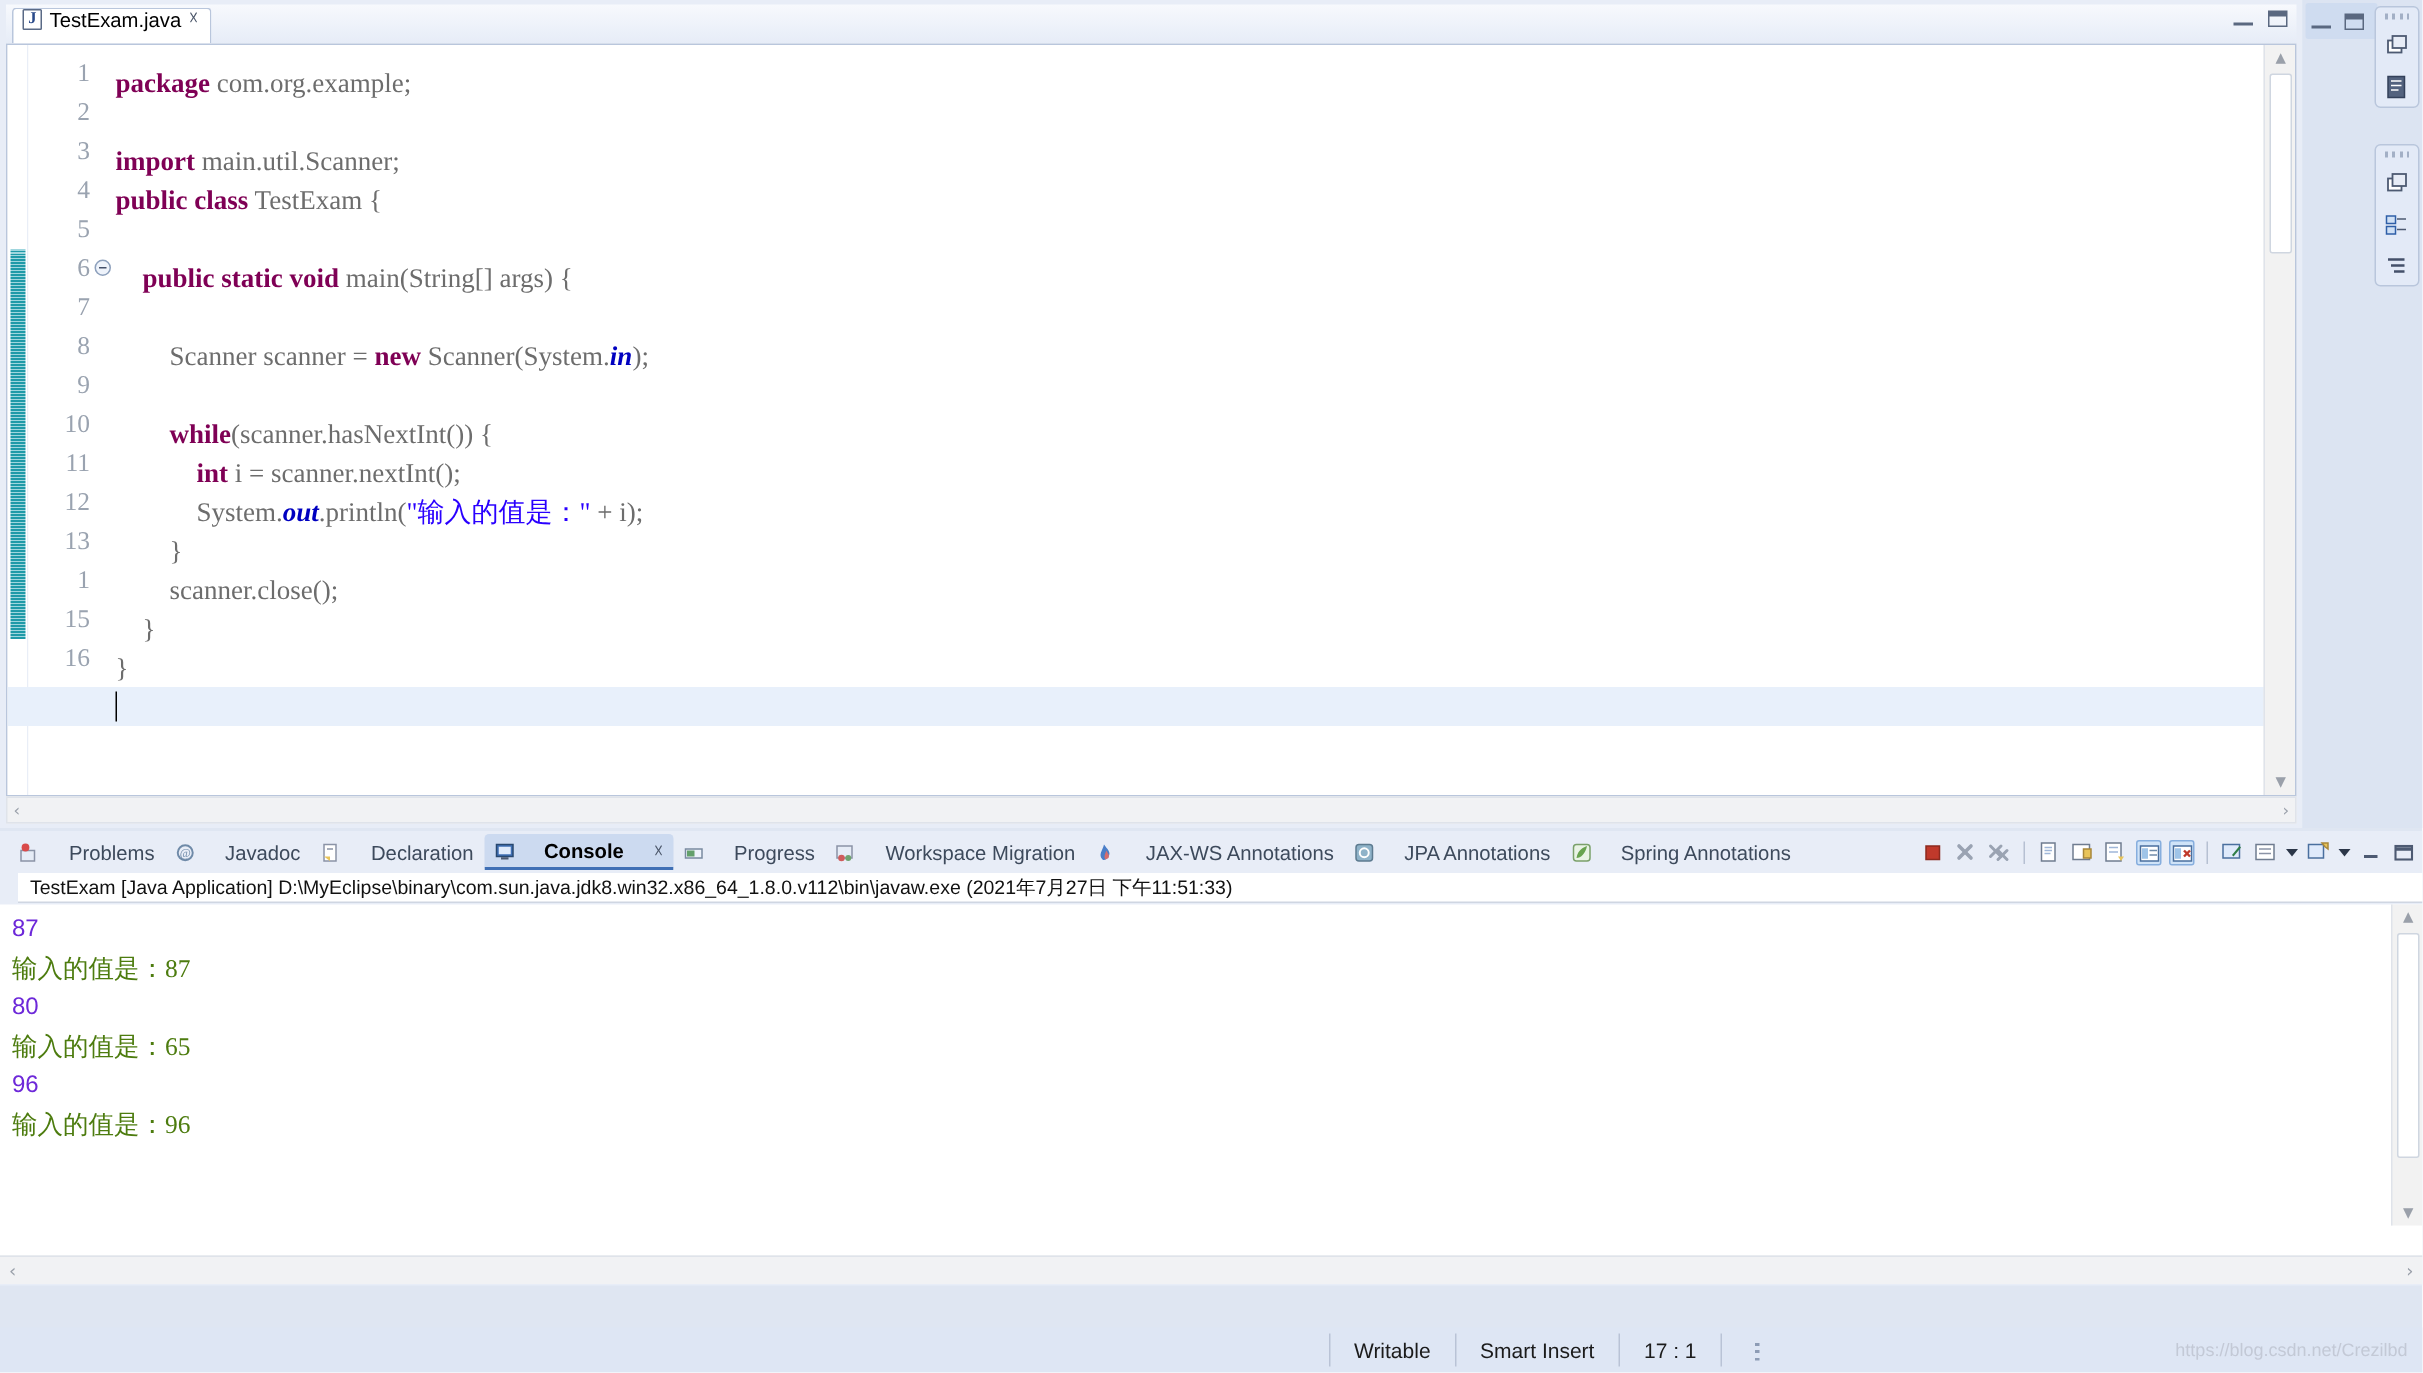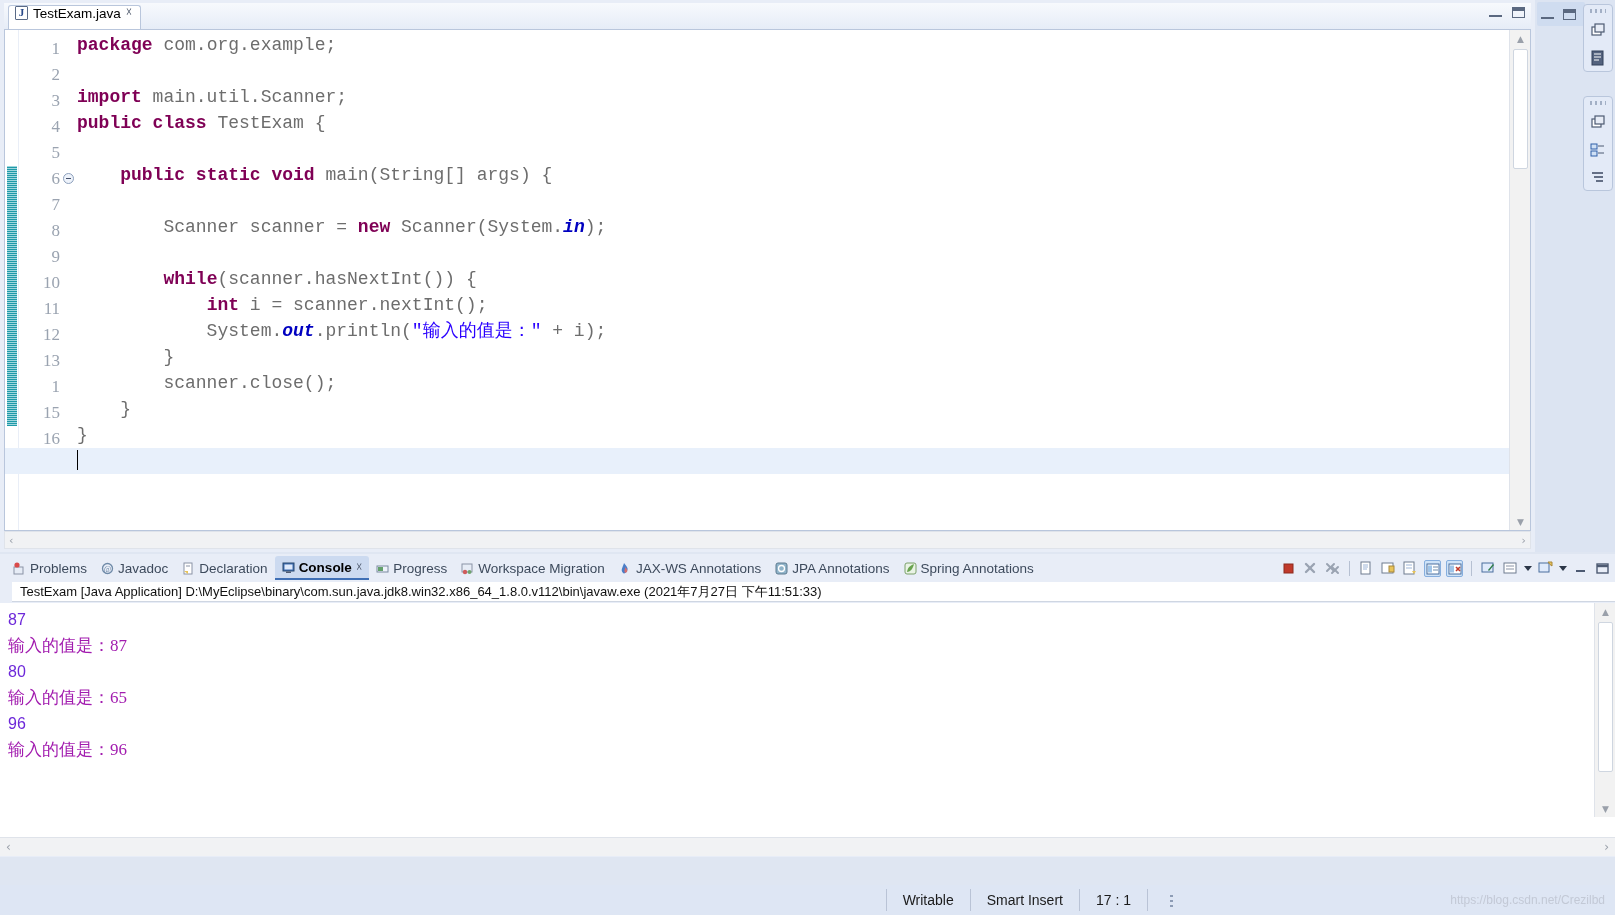--- a/index.html
+++ b/index.html
@@ -168,22 +168,22 @@
     left: 2px; top: 4px;
     width: 5px; height: 1px;
     background: #44506a;
   }
 
   #codelines {
     position: absolute;
     left: 72px; top: 0;
     right: 22px;
     height: 100%;
-    padding-top: 2px;
-    font-family: Liberation Mono, monospace;
+    padding-top: 12px;
+    font-family: Liberation Serif, serif;
     font-size: 18px;
   }
   .cline {
     height: 26px;
     line-height: 26px;
     white-space: pre;
     color: #8d8d8d;
     padding-left: 0px;
   }
   .cline.current {
@@ -299,21 +299,21 @@
     height: 28px;
     display: flex;
     align-items: center;
     padding-left: 6px;
     gap: 0px;
   }
 
   .ctab {
     display: flex;
     align-items: center;
-    gap: 4px;
+    gap: 20px;
     padding: 4px 7px;
     font-size: 13.5px;
     color: #3d4a5c;
     white-space: nowrap;
     border-radius: 3px 3px 0 0;
     height: 24px;
   }
   .ctab.active {
     background: #ccdaf0;
     color: #000;
@@ -368,21 +368,21 @@
     overflow: hidden;
   }
   #console-lines {
     padding: 4px 0 0 8px;
     font-family: "Liberation Serif", serif;
     font-size: 17px;
     line-height: 26px;
   }
   .oline { white-space: pre; height: 26px; }
   .oline.inp { color: #6d28d9; font-family: "Liberation Sans", sans-serif; font-size: 16px; }
-  .oline.out { color: #a21caf; }
+  .oline.out { color: #4d7c0f; }
 
   #con-vscroll {
     position: absolute;
     right: 0; top: 49px;
     width: 21px; height: 214px;
     background: #f2f2f2;
     border-left: 1px solid #dfe3ea;
   }
   #con-vthumb {
     position: absolute;

